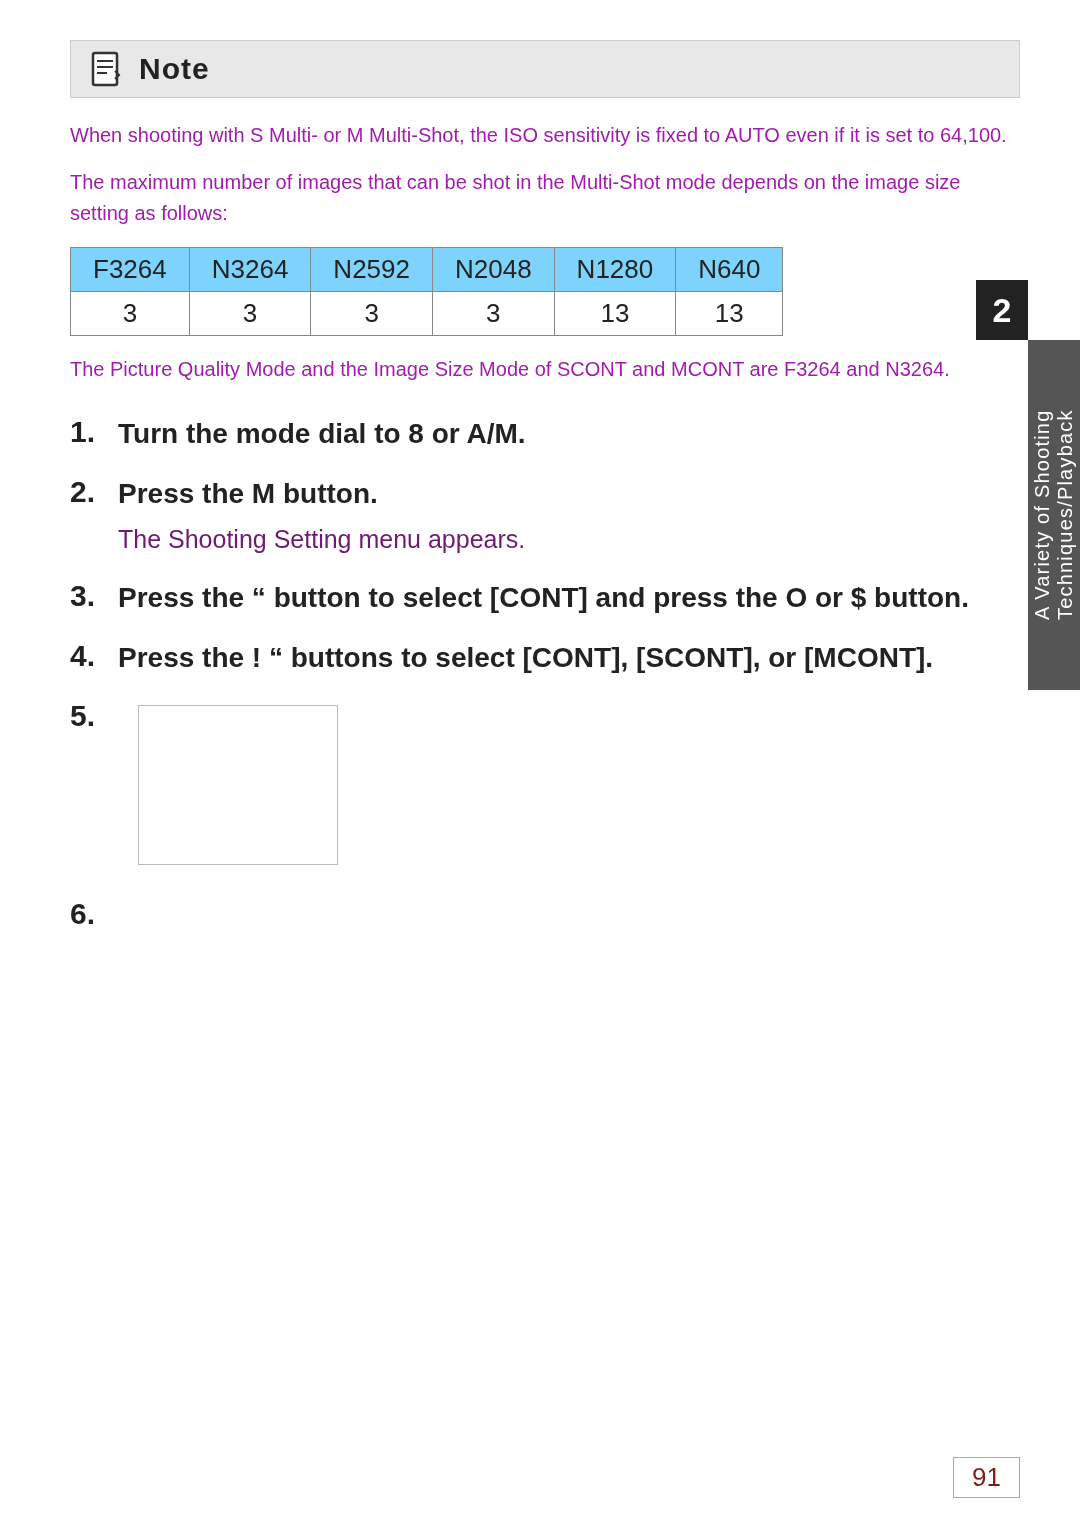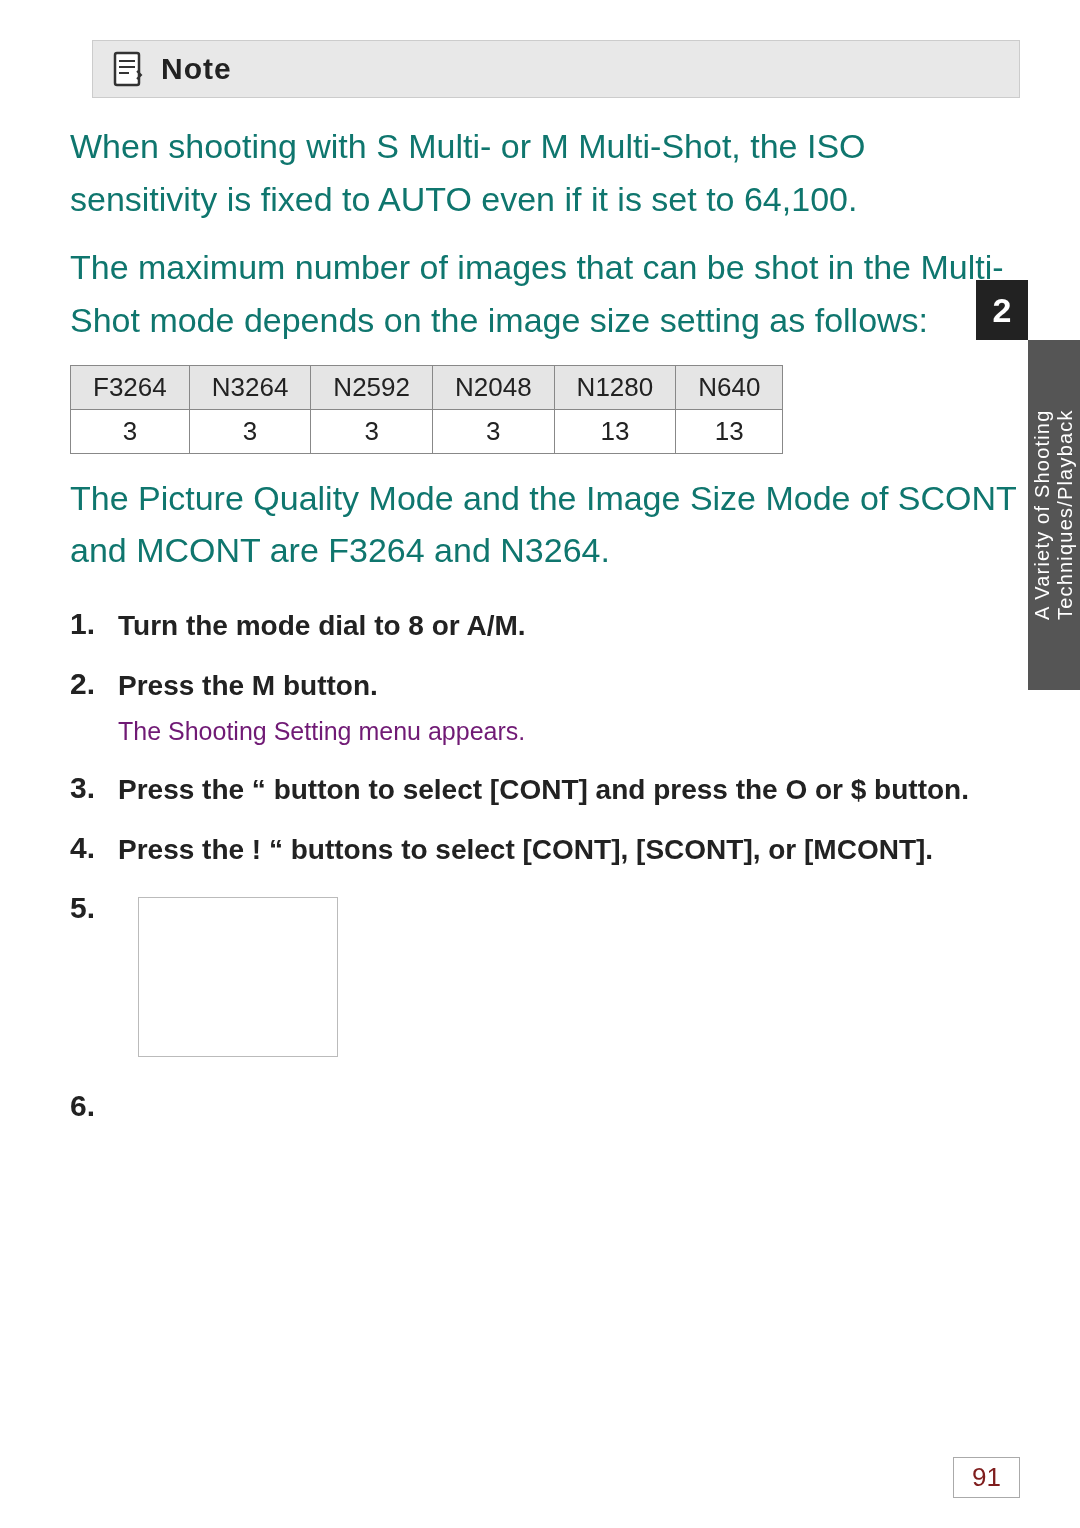--- a/index.html
+++ b/index.html
@@ -22,21 +22,20 @@
     }
 
     
     .note-box {
       background: #e8e8e8;
       padding: 10px 18px;
       display: flex;
       align-items: center;
       margin-bottom: 22px;
       border: 1px solid #ccc;
-      margin-left: 22px;
     }
 
     .note-icon {
       margin-right: 14px;
       font-size: 30px;
       display: flex;
       align-items: center;
     }
 
     .note-icon svg {
@@ -44,42 +43,42 @@
       height: 36px;
     }
 
     .note-label {
       font-size: 30px;
       font-weight: bold;
       letter-spacing: 1px;
     }
 
     .note-content {
-      font-size: 34px;
+      font-size: 20px;
       line-height: 1.55;
       margin-bottom: 16px;
-      color: #0f766e;
+      color: #a21caf;
     }
 
     
     .data-table {
       border-collapse: collapse;
       margin: 18px 0 18px 0;
       font-size: 26px;
     }
 
     .data-table td {
       border: 1px solid #888;
       padding: 6px 22px;
       text-align: center;
       min-width: 80px;
     }
 
     .data-table thead td {
-      background: #e5e5e5;
+      background: #7dd3fc;
       font-weight: normal;
     }
 
     
     .steps-list {
       list-style: none;
       margin: 0;
       padding: 0;
     }
 

